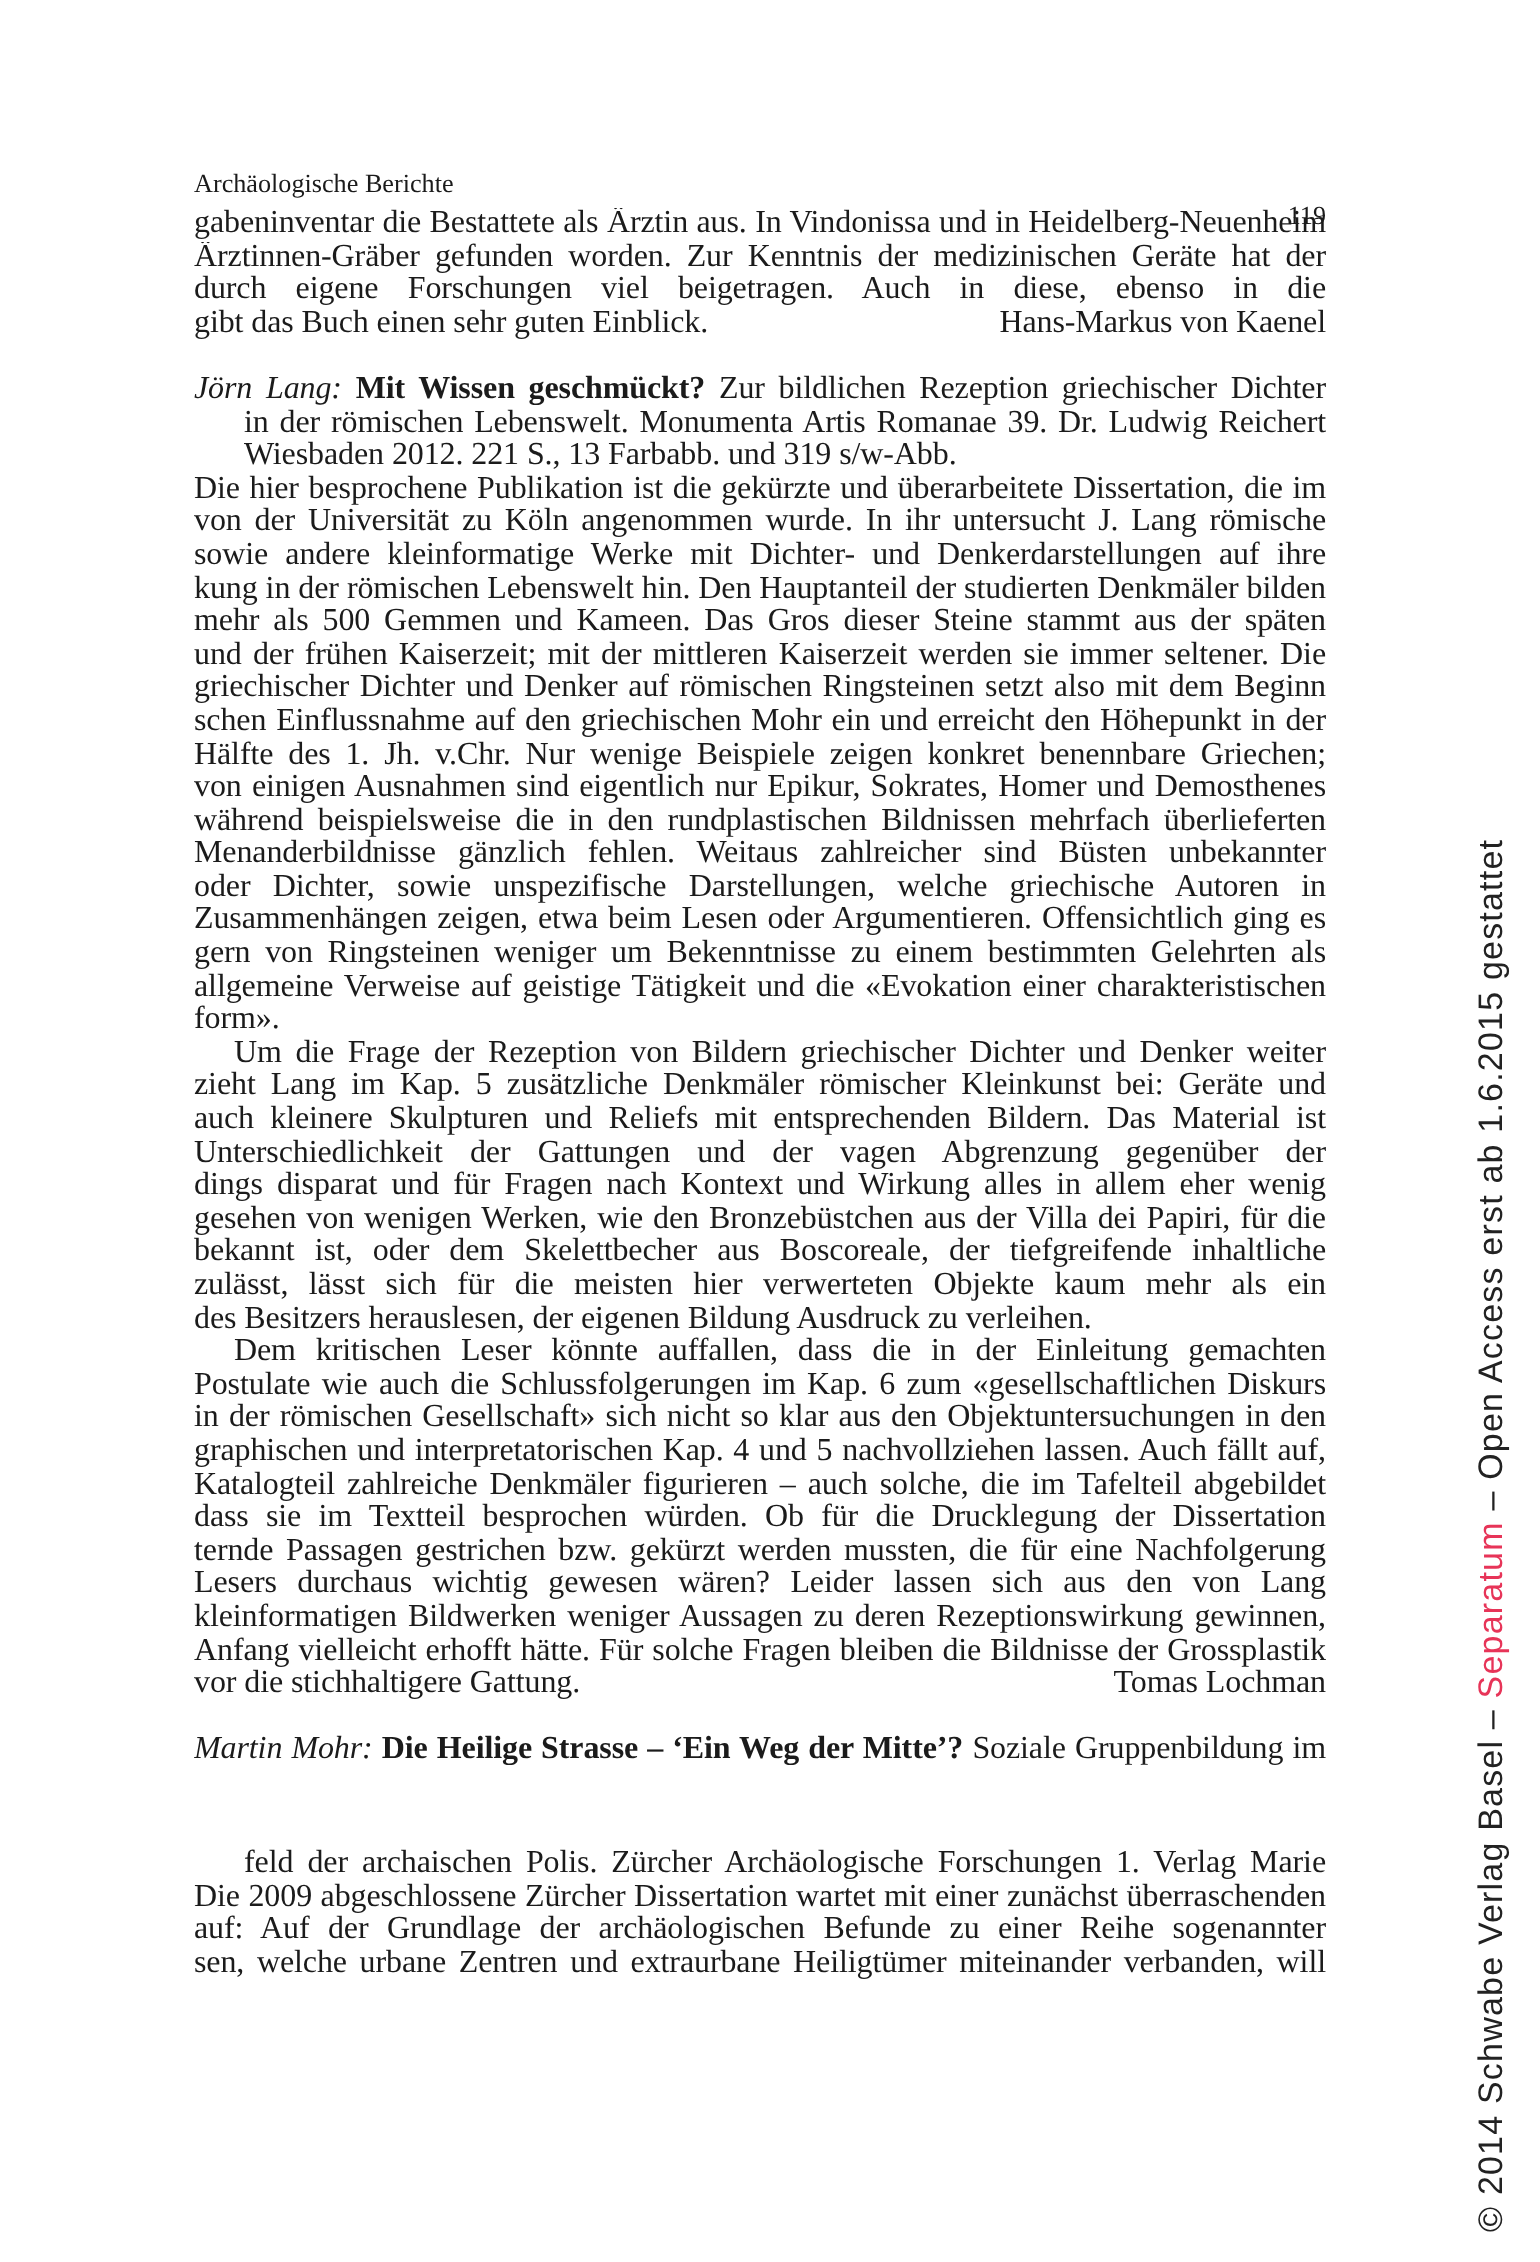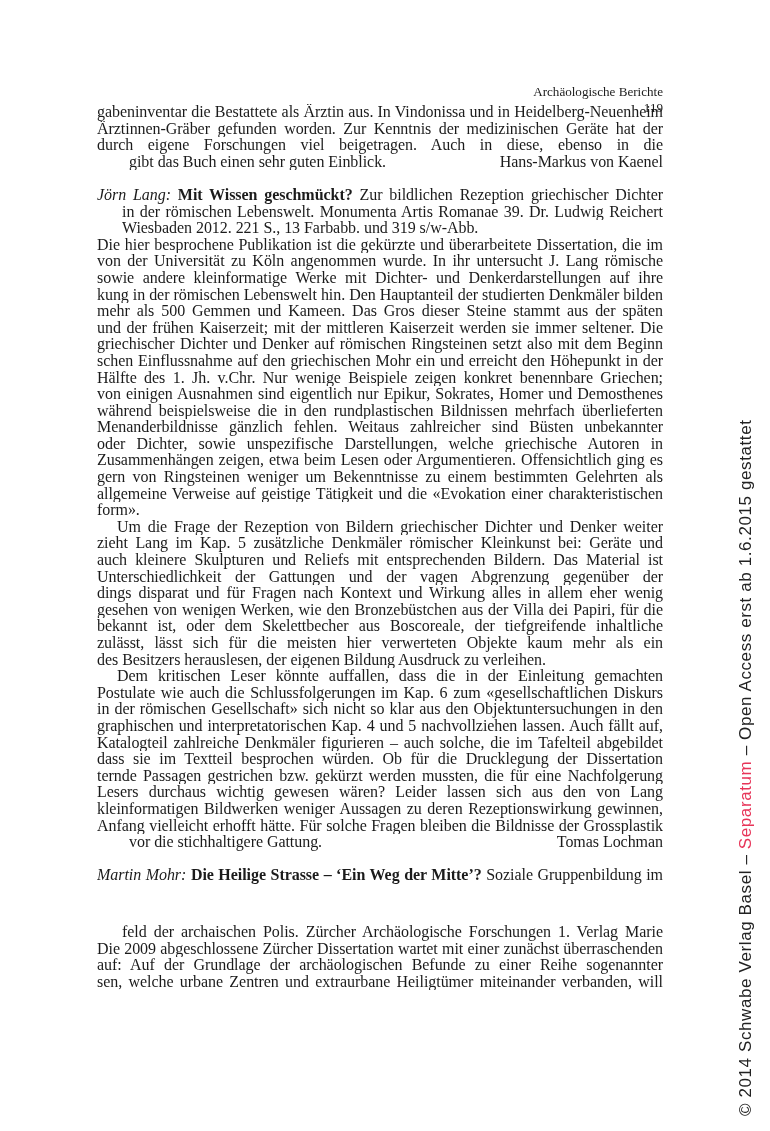--- a/index.html
+++ b/index.html
@@ -1,28 +1,28 @@
 <!DOCTYPE html>
 <html lang="de"><head>
 <meta charset="utf-8">
 <style>
   html,body{margin:0;padding:0;background:#ffffff;}
   .page{
     position:relative;width:770px;height:1131px;background:#ffffff;
     font-family:"Liberation Serif", serif;color:#1b1b1b;overflow:hidden;
   }
   .pagehead{position:absolute;left:97px;top:84px;width:566px;height:17px;font-size:13.1px;}
-  .head-title{position:absolute;left:0;right:0;text-align:right;}
+  .head-title{position:absolute;left:0;right:0;text-align:left;}
   .head-num{position:absolute;right:0;top:16px;}
   .content{position:absolute;left:97px;top:104px;width:566px;font-size:16px;letter-spacing:-0.05px;}
   .block{margin:0;}
   .block.gap{margin-top:16.6px;}
   .line{height:16.6px;line-height:16.6px;overflow:hidden;}
   .line.j{text-align:justify;text-align-last:justify;}
-  .line.split{display:flex;justify-content:space-between;margin-left:32px;}
+  .line.split{display:flex;justify-content:space-between;}
   .seg-i{font-style:italic;}
   .seg-b{font-weight:bold;}
   .spine{
     position:absolute;left:736px;top:1116px;transform-origin:0 0;
     transform:rotate(-90deg);white-space:nowrap;
     font-family:"Liberation Sans", sans-serif;font-size:17px;letter-spacing:0.6px;color:#222222;
   }
 </style>
 </head>
 <body>

